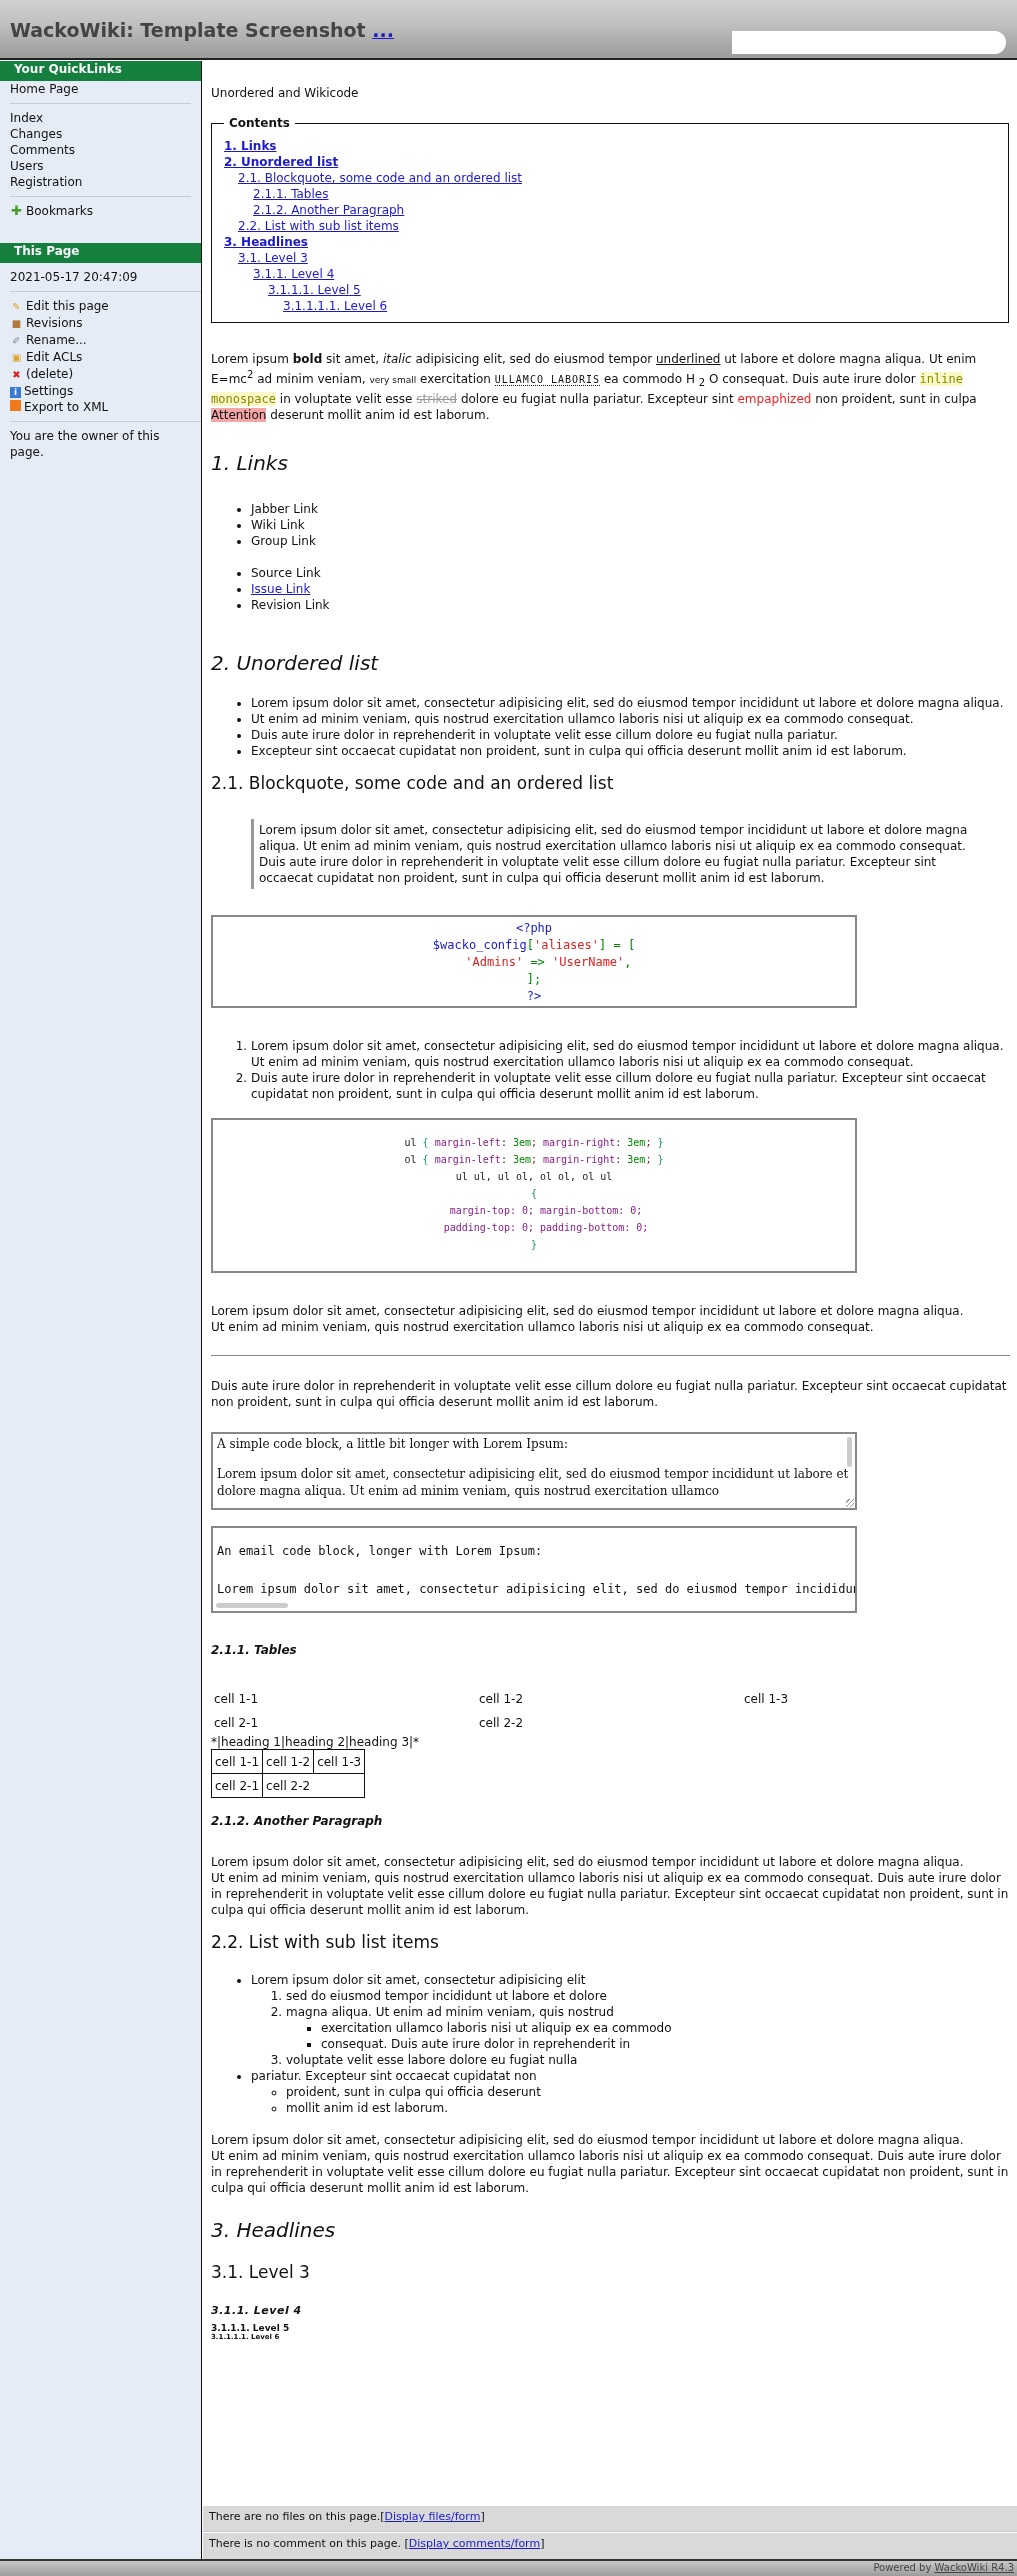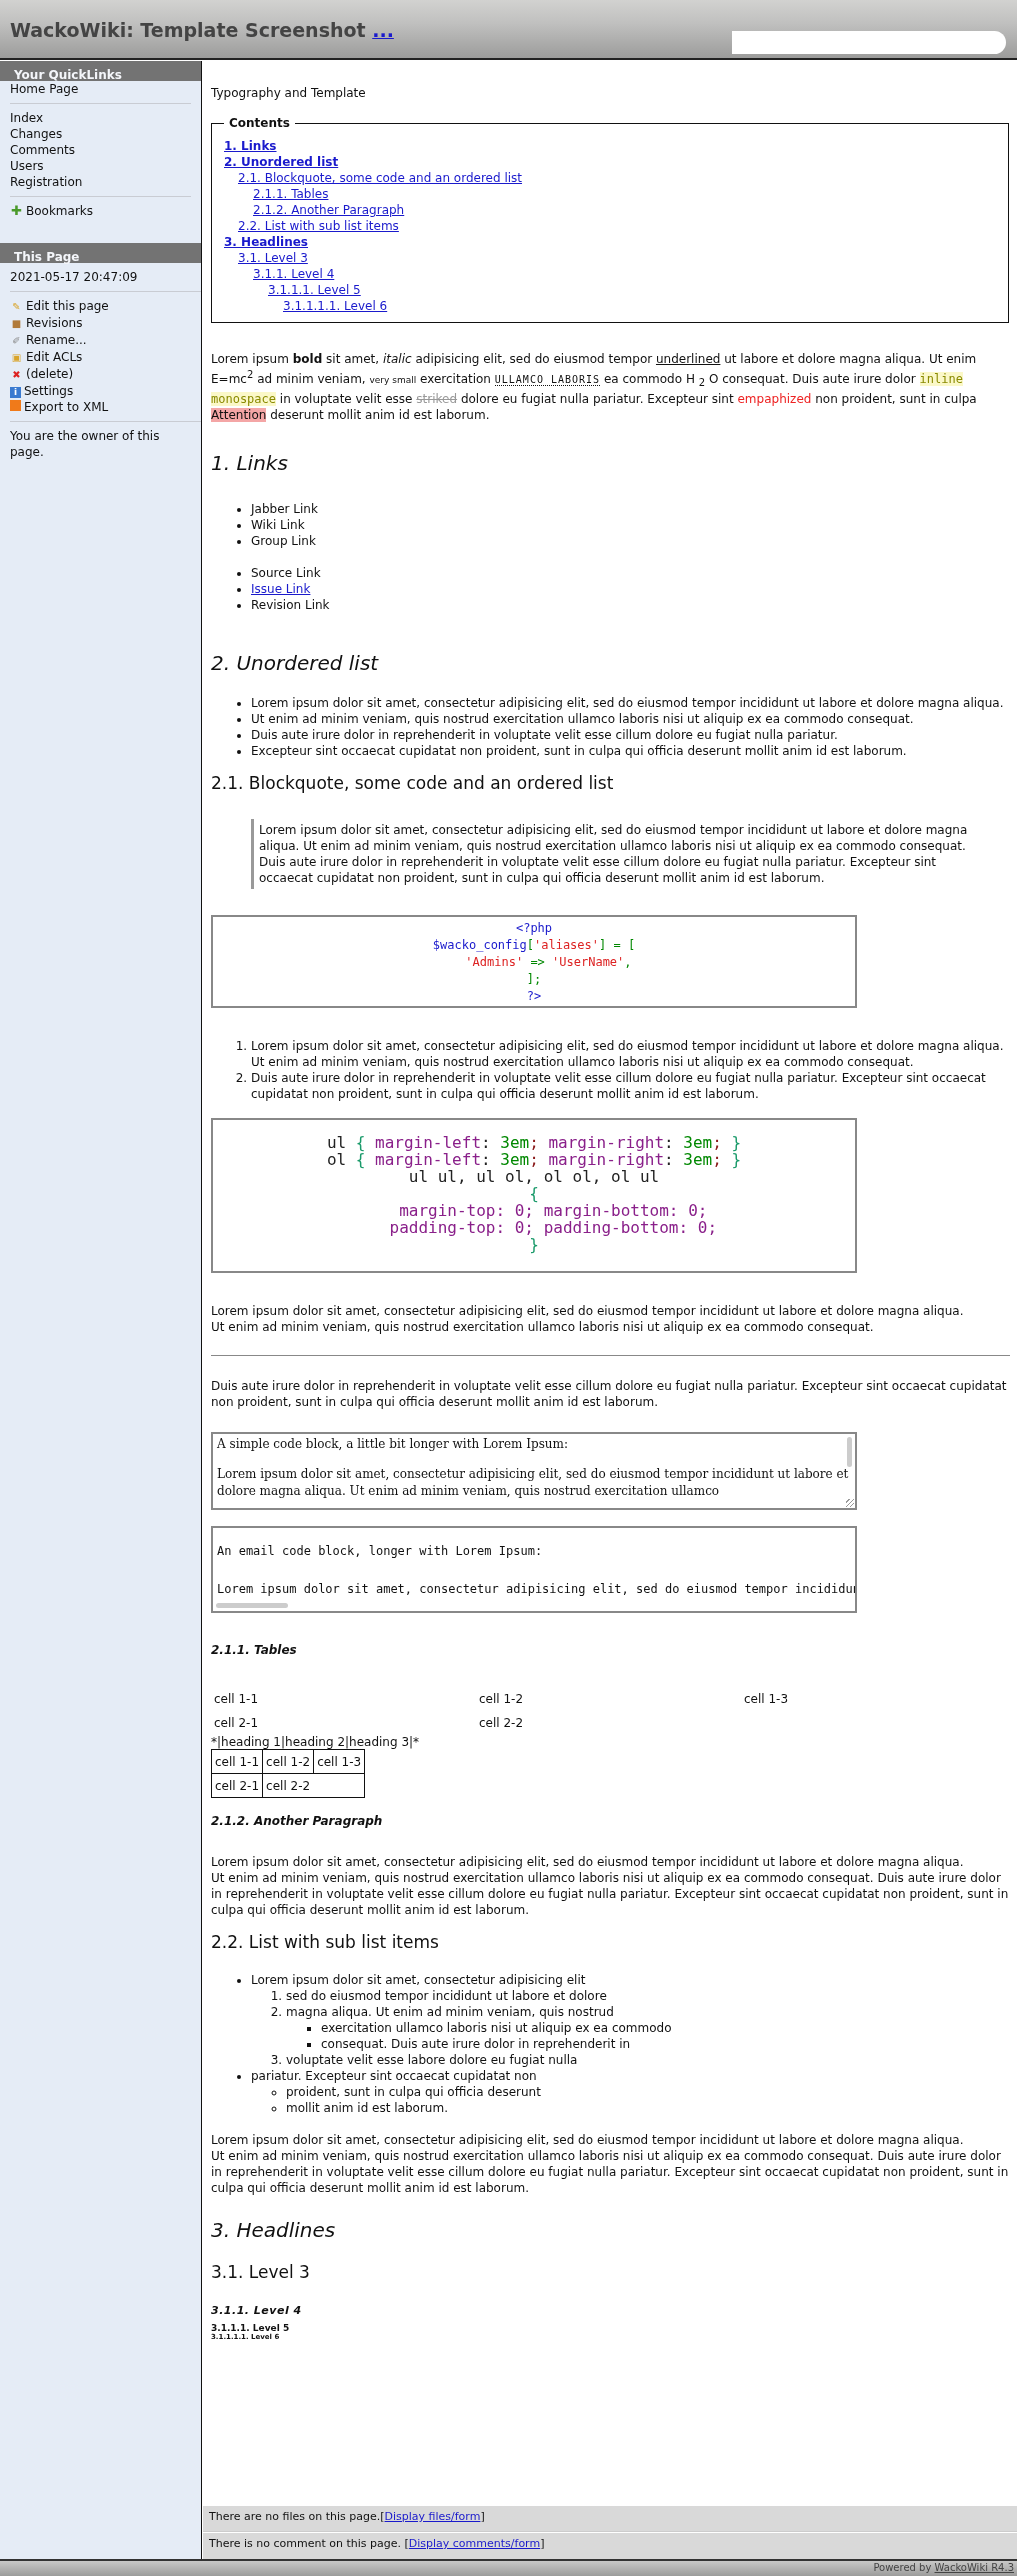--- a/index.html
+++ b/index.html
@@ -25,22 +25,22 @@
   #search-box {
     position: absolute; left: 732px; top: 31px; width: 274px; height: 23px;
     background: #fff; border: none; border-radius: 0 12px 12px 0; outline: none;
   }
   
   #sidebar {
     position: absolute; left: 0; top: 61px; width: 202px; height: 2514px;
     background: #e5ecf6; border-right: 1px solid #111;
   }
   .side-head {
-    background: #737373; color: #f4f6fa; font-weight: bold; font-size: 12px;
-    padding: 6px 14px; height: 20px; line-height: 17px;
+    background: #15803d; color: #f4f6fa; font-weight: bold; font-size: 12px;
+    padding: 0 14px; height: 20px; line-height: 17px;
   }
   .side-item { padding: 0 10px; line-height: 16px; font-size: 12px; color: #111; }
   .side-sep { border-top: 1px solid #c9ccd3; margin: 6px 10px 6px 10px; }
   .side-icon { display: inline-block; width: 13px; text-align: center; font-size: 10px; margin-right: 3px; }
   
   #main {
     position: absolute; left: 203px; top: 61px; width: 815px; height: 2455px; background: #fff;
   }
   #user-bar {
     height: 30px; background: #d9d9d9; text-align: right; padding: 8px 6px 0 0; font-size: 11px; color: #222;
@@ -64,21 +64,21 @@
   .abbr { font-family: "DejaVu Sans Mono", monospace; font-size: 10px; border-bottom: 1px dotted #111; letter-spacing: 1px; }
   h2.h1 { font-style: italic; font-weight: normal; font-size: 20px; margin: 28px 0 10px 0; }
   h3.h2 { font-weight: normal; font-size: 17px; margin: 16px 0 18px 0; }
   h4.h3 { font-style: italic; font-weight: bold; font-size: 12px; margin: 0; }
   ul.bl, ol.bl { margin: 0; padding-left: 40px; }
   ul.bl li, ol.bl li { line-height: 16px; font-size: 12px; }
   .gap { height: 16px; }
   blockquote { margin: 26px 0 0 40px; border-left: 3px solid #999; padding: 3px 0 3px 5px; width: 725px; }
   .code-box { border: 2px solid #888; width: 646px; background: #fff; text-align: center; }
   .code-php { margin-top: 26px; height: 93px; padding: 3px 2px; font-family: "DejaVu Sans Mono", monospace; font-size: 12px; line-height: 17px; white-space: pre; }
-  .code-css { margin-top: 16px; height: 155px; padding: 14px 16px; font-family: "DejaVu Sans Mono", monospace; font-size: 16px; line-height: 17px; white-space: pre; }
+  .code-css { margin-top: 16px; height: 155px; padding: 14px 16px; font-family: "DejaVu Sans Mono", monospace; font-size: 10px; line-height: 17px; white-space: pre; }
   .c-blue { color: #1a1acc; }
   .c-red { color: #d22; }
   .c-green { color: #080; }
   .c-dark { color: #222; }
   .c-purple { color: #8a208a; }
   .c-teal { color: #1a9a6a; }
   .c-darkred { color: #8a1a1a; }
   hr.rule { border: 0; border-top: 1px solid #888; margin: 20px 0 22px 0; }
   .textarea-box {
     margin-top: 22px; width: 646px; height: 78px; border: 2px solid #888; padding: 2px 4px; position: relative;
@@ -167,21 +167,21 @@
   <div class="side-item">
     <span class="side-icon" style="background:#f07a1a;width:11px;height:11px;"></span><span>Export to XML</span>
   </div>
   <div class="side-sep" style="margin-right:0;"></div>
   <div class="side-item">You are the owner of this page.</div>
 </div>
 
 <div id="main">
 
   <div id="content">
-    <div class="page-subtitle">Typography and Template</div>
+    <div class="page-subtitle">Unordered and Wikicode</div>
 
     <fieldset class="toc">
       <legend>Contents</legend>
       <a href="#" class="lvl1">1. Links</a>
       <a href="#" class="lvl1">2. Unordered list</a>
       <a href="#" style="margin-left:14px;">2.1. Blockquote, some code and an ordered list</a>
       <a href="#" style="margin-left:29px;">2.1.1. Tables</a>
       <a href="#" style="margin-left:29px;">2.1.2. Another Paragraph</a>
       <a href="#" style="margin-left:14px;">2.2. List with sub list items</a>
       <a href="#" class="lvl1">3. Headlines</a>

